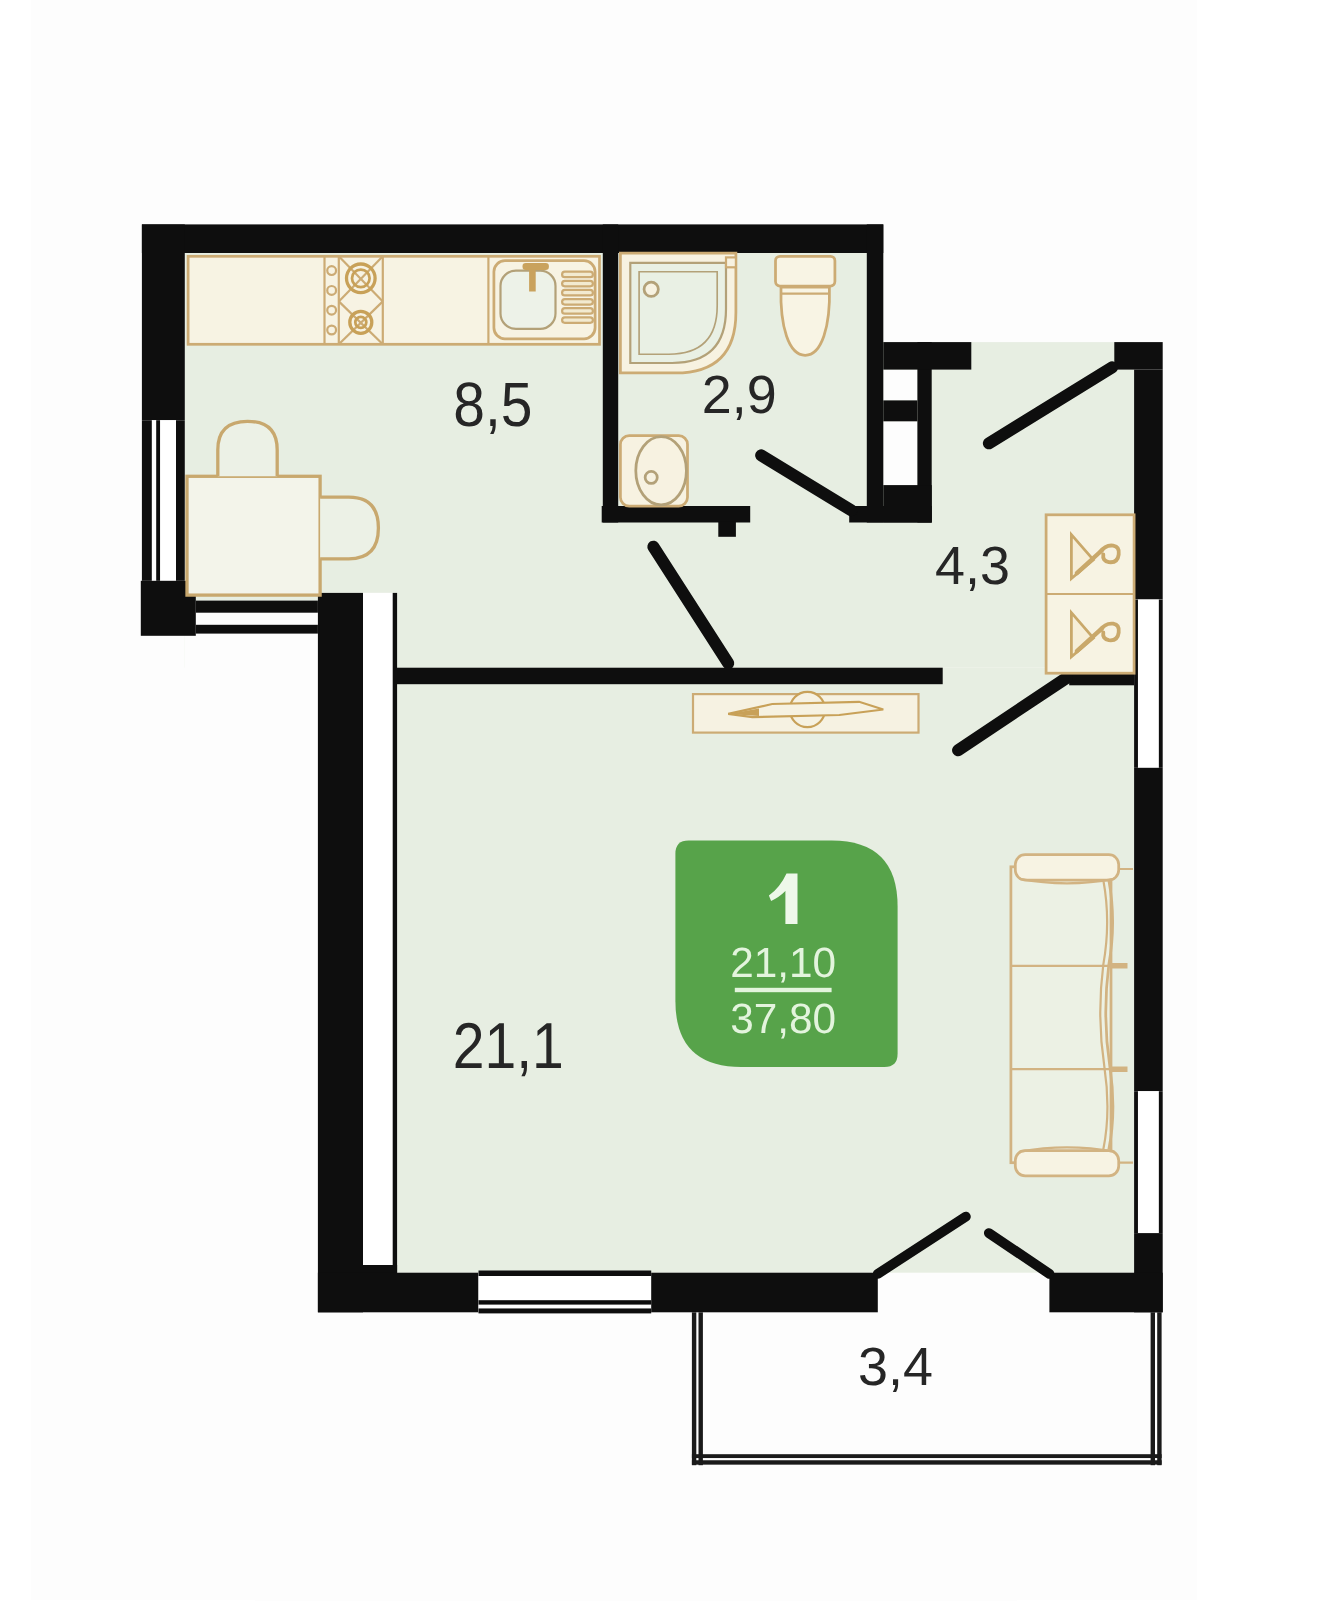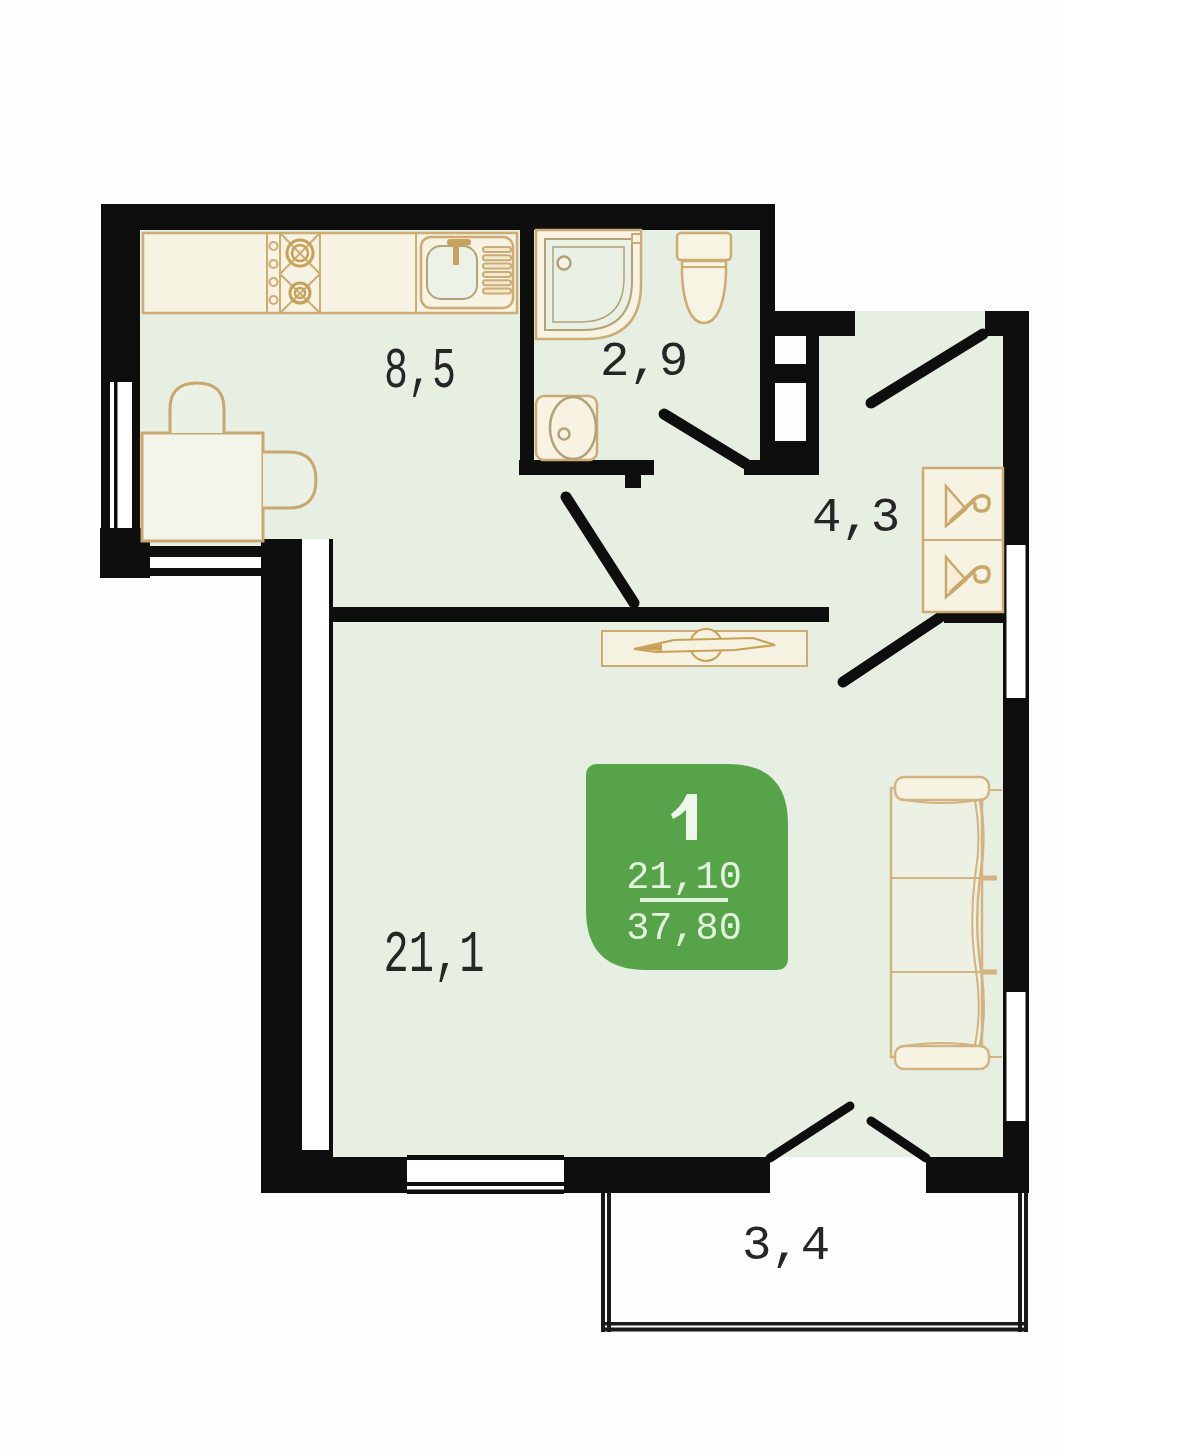--- a/index.html
+++ b/index.html
@@ -1,16 +1,16 @@
 <!DOCTYPE html>
 <html><head>
 <meta charset="utf-8">
 <style>
 html,body{margin:0;padding:0;background:#ffffff;}
-#page{position:relative;width:1060px;height:1455px;background:#fdfdfd;overflow:hidden;font-family:Liberation Mono, monospace;}
+#page{position:relative;width:1060px;height:1455px;background:#fdfdfd;overflow:hidden;font-family:Liberation Sans, sans-serif;margin-left:28px;}
 svg{position:absolute;top:0;left:0;display:block;}
 </style>
 </head>
 <body>
 <div id="page">
 <svg width="1200" height="1455" viewBox="0 0 1200 1455">
 
 <rect x="140" y="230" width="863" height="377" fill="#e7eee2"></rect>
 
 <rect x="333" y="607" width="670" height="550" fill="#e7eee2"></rect>

